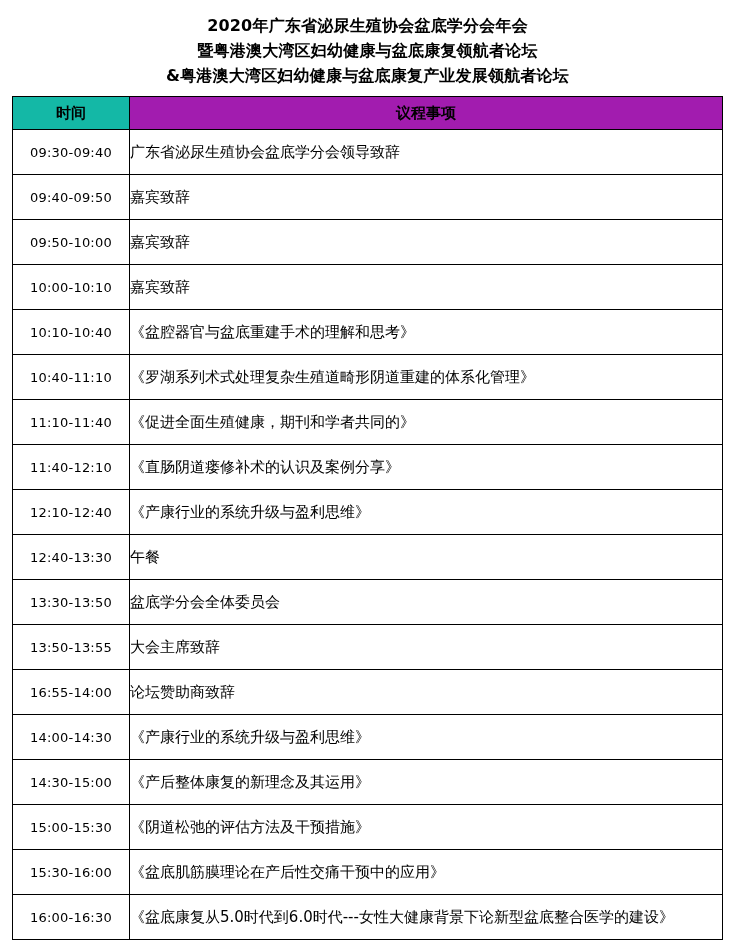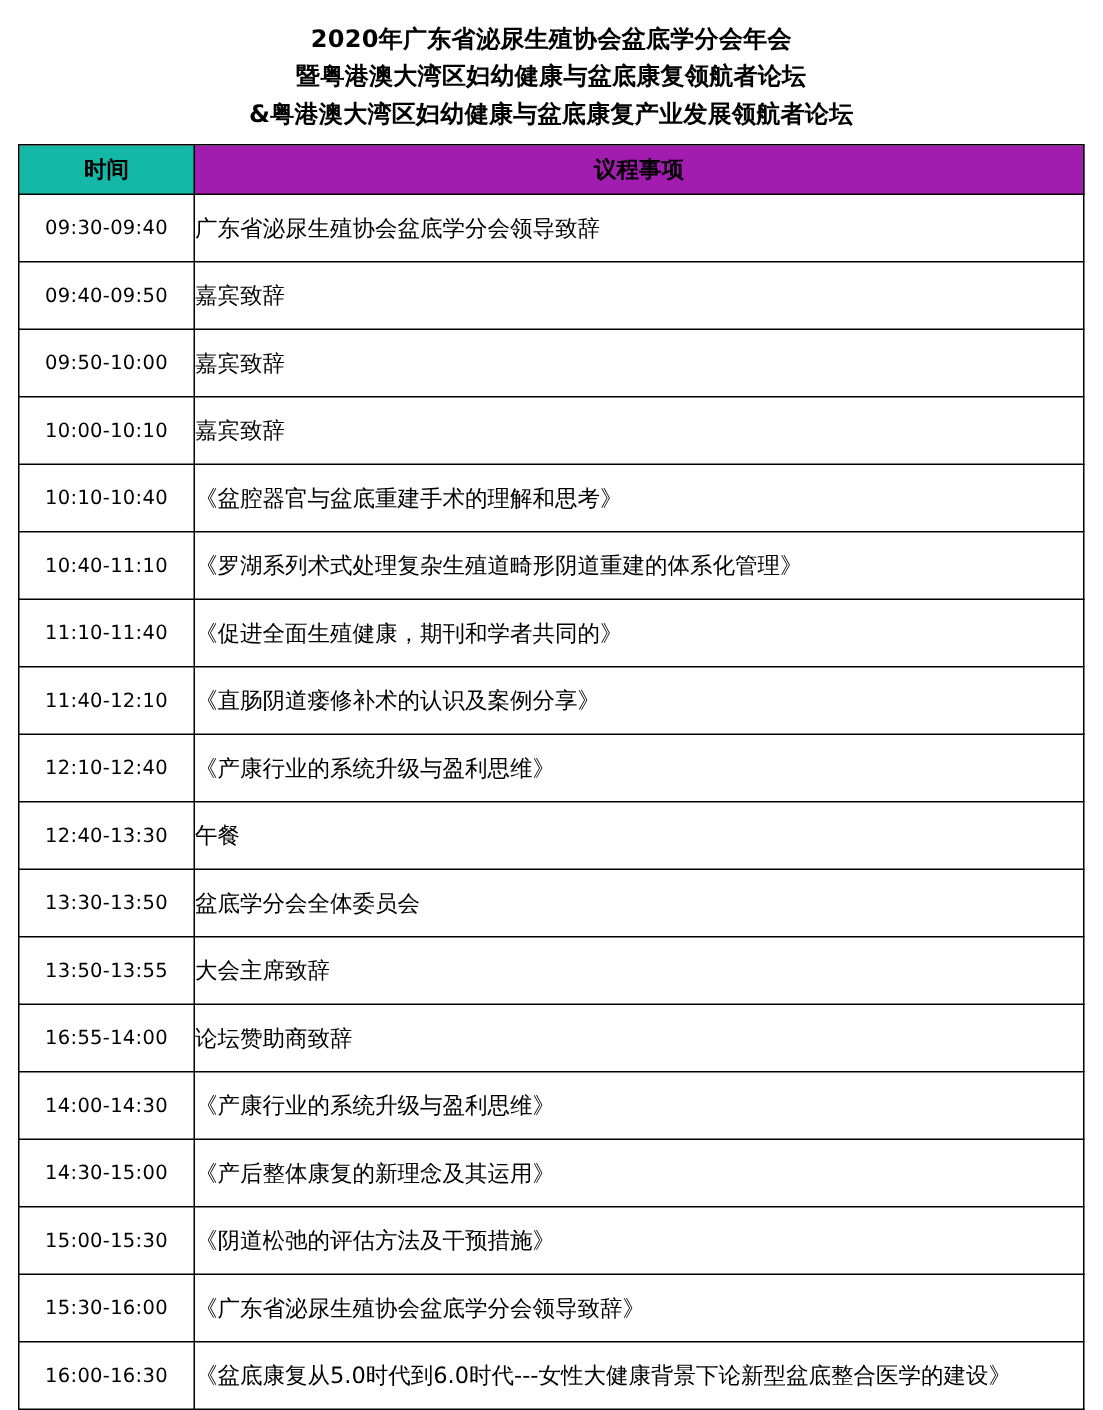--- a/index.html
+++ b/index.html
@@ -150,21 +150,21 @@
         <tr>
           <td class="time">14:30-15:00</td>
           <td class="item">《产后整体康复的新理念及其运用》</td>
         </tr>
         <tr>
           <td class="time">15:00-15:30</td>
           <td class="item">《阴道松弛的评估方法及干预措施》</td>
         </tr>
         <tr>
           <td class="time">15:30-16:00</td>
-          <td class="item">《广东省泌尿生殖协会盆底学分会领导致辞》</td>
+          <td class="item">《盆底肌筋膜理论在产后性交痛干预中的应用》</td>
         </tr>
         <tr>
           <td class="time">16:00-16:30</td>
           <td class="item">《盆底康复从5.0时代到6.0时代---女性大健康背景下论新型盆底整合医学的建设》</td>
         </tr>
         <tr>
           <td class="time">16:30-17:00</td>
           <td class="item">《妇幼健康与盆底康复产业发展圆桌对话》</td>
         </tr>
       </tbody>

